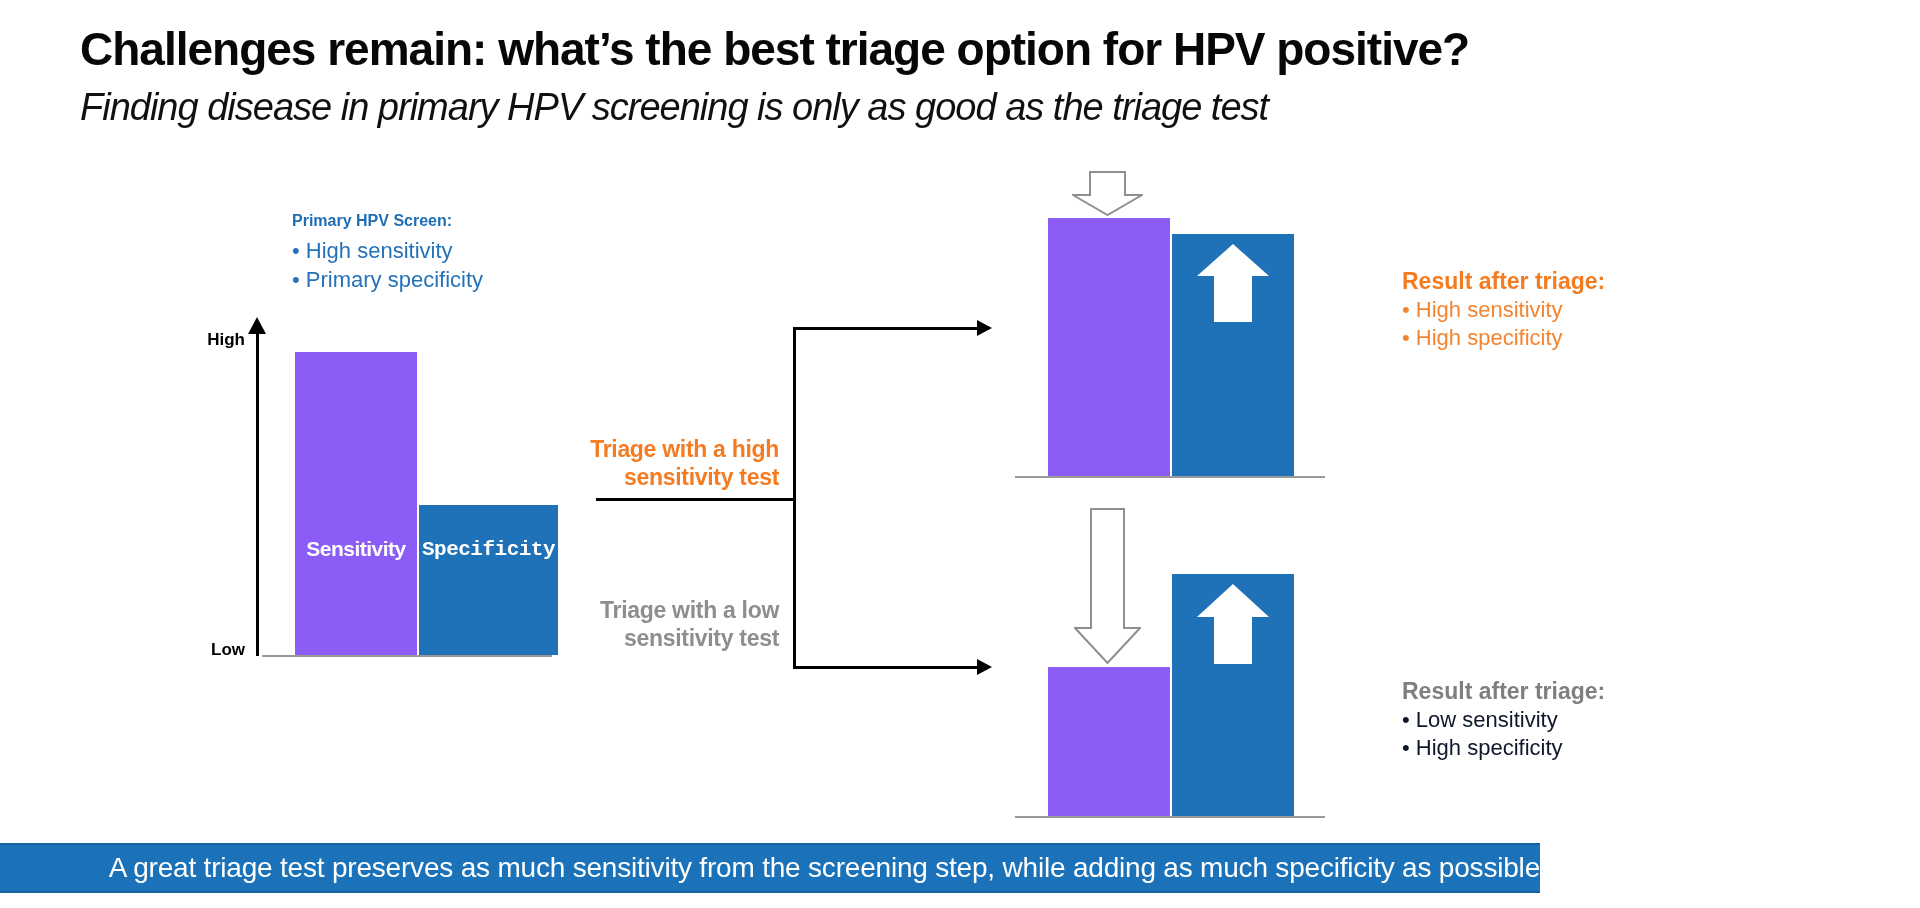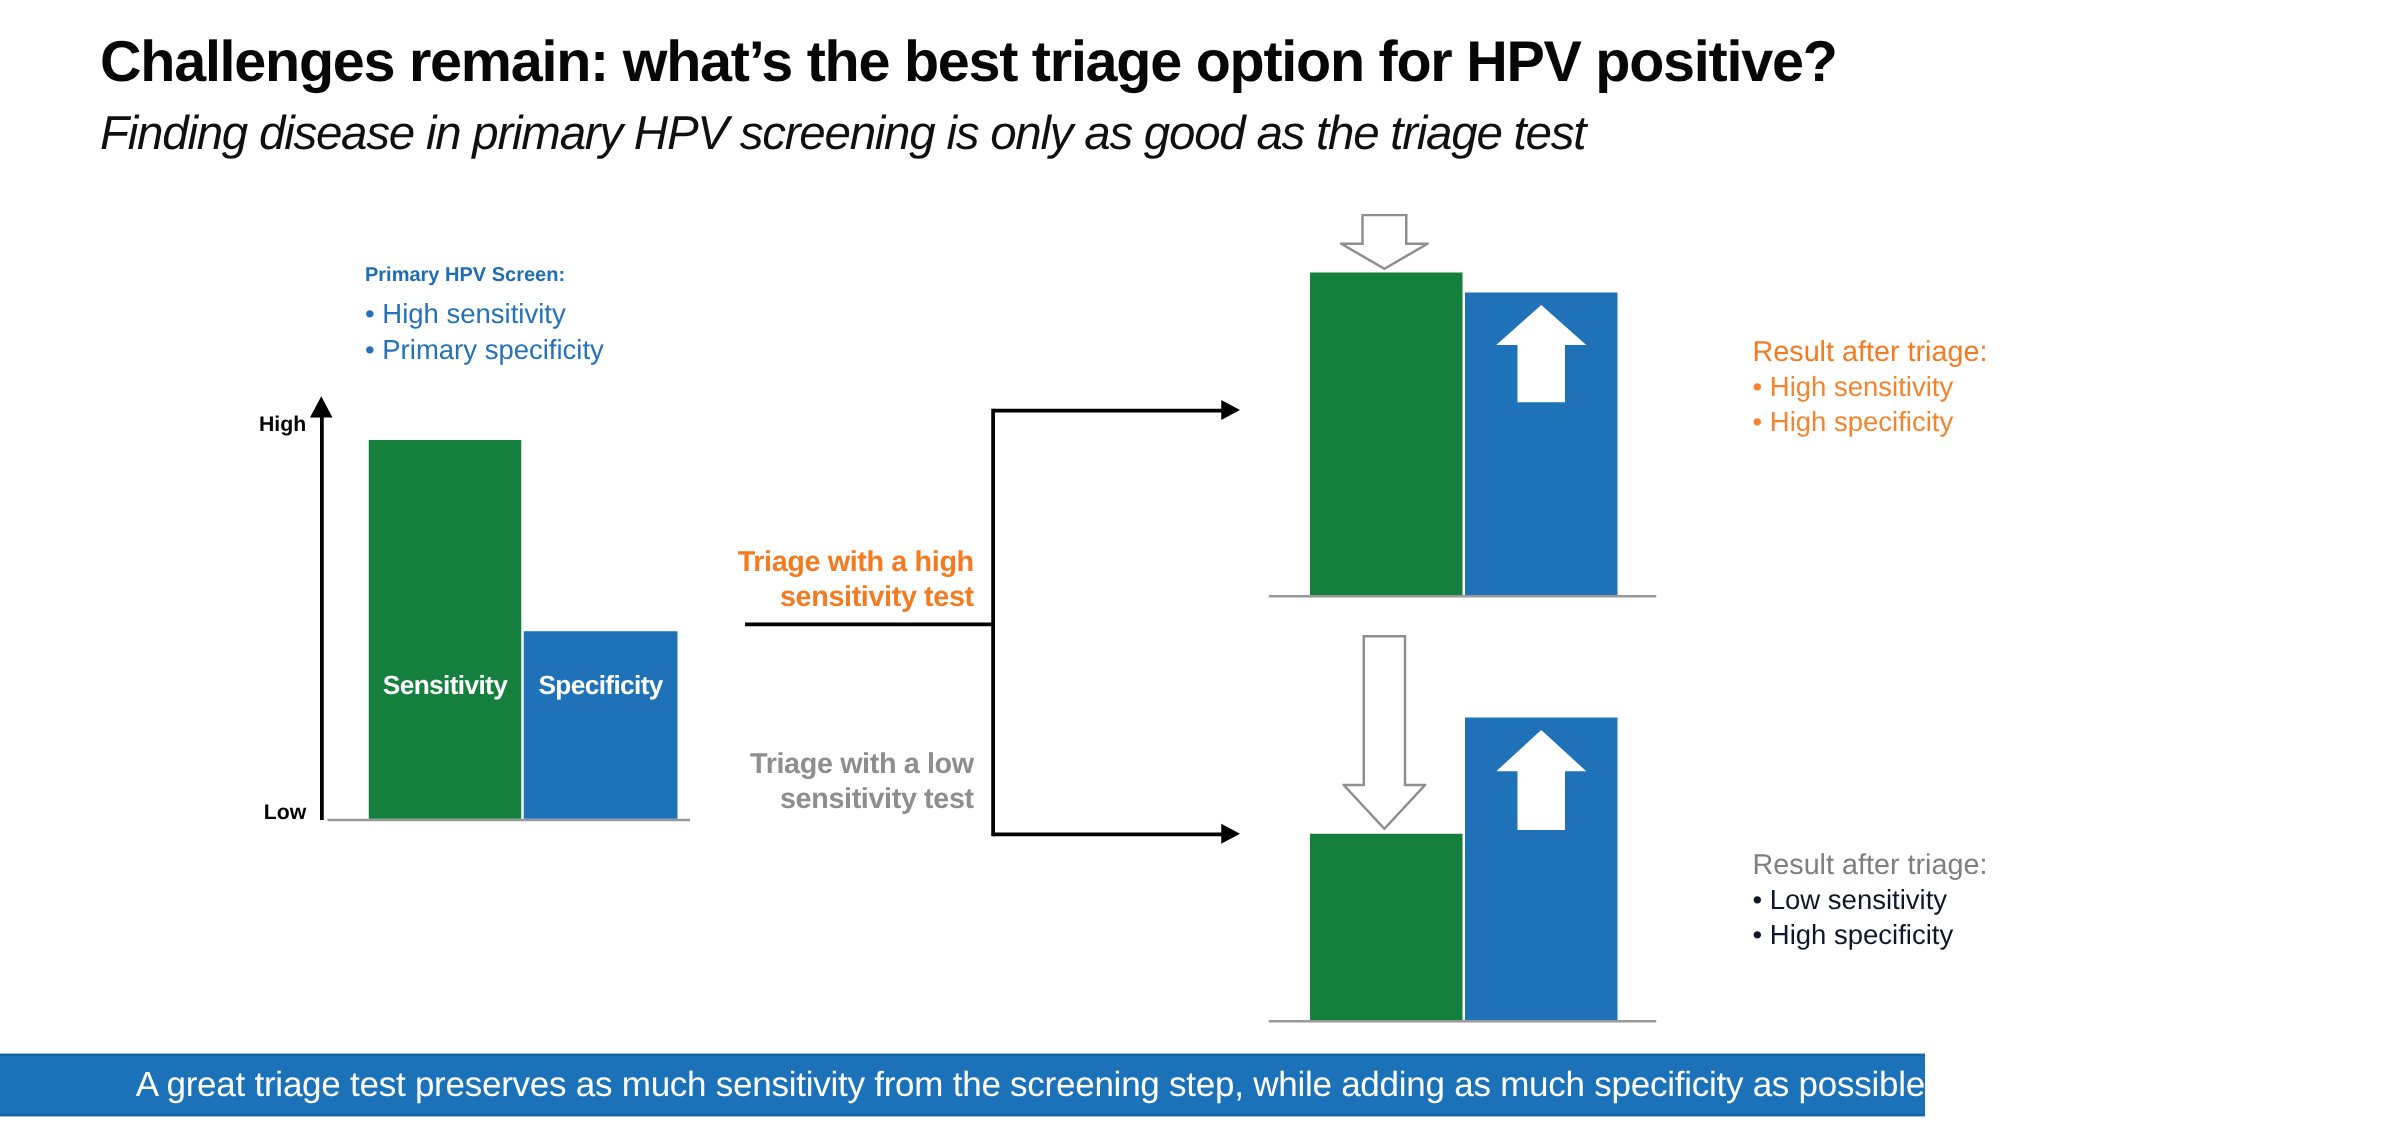--- a/index.html
+++ b/index.html
@@ -12,34 +12,34 @@
   #title{left:80px;top:22px;font-size:46px;font-weight:bold;letter-spacing:-1px;color:#070707;white-space:nowrap;}
   #subtitle{left:80px;top:86px;font-size:38px;font-style:italic;letter-spacing:-1px;color:#101010;white-space:nowrap;}
   
   #primary-block{left:292px;top:206px;}
   #primary-block .hd{font-size:16px;font-weight:bold;color:#1E6DB5;line-height:30px;}
   #primary-block .bl{font-size:22px;color:#2472B9;line-height:29px;}
   
   .vline{background:#000;}
   .hline{background:#000;}
   .baseline{background:#999;}
-  .bar-gray{background:#15803d;}
+  .bar-gray{background:#8b5cf6;}
   .bar-blue{background:#1F72B8;}
   .bar-label{position:absolute;left:0;bottom:94px;width:100%;text-align:center;
     color:#fff;font-size:21px;font-weight:bold;letter-spacing:-0.5px;}
   .axis-cap{font-size:17px;font-weight:bold;color:#000000;text-align:right;width:85px;}
   
   .branch-label{width:219px;text-align:right;font-size:23px;font-weight:bold;line-height:28px;letter-spacing:-0.3px;margin-top:45px;}
   #branch-high{left:560px;top:390px;color:#F47B20;}
   #branch-low{left:560px;top:551px;color:#8E8E8E;}
   
   .arrhead{width:0;height:0;border-top:8px solid transparent;border-bottom:8px solid transparent;border-left:15px solid #000;}
   .axis-arrhead{width:0;height:0;border-left:9px solid transparent;border-right:9px solid transparent;border-bottom:17px solid #000;}
   
-  .result .hd{font-size:23px;font-weight:normal;line-height:30px;}
+  .result .hd{font-size:23px;font-weight:bold;line-height:30px;}
   .result .bl{font-size:22px;line-height:28px;}
   #result-high{left:1402px;top:266px;}
   #result-high .hd{color:#F47B20;}
   #result-high .bl{color:#F5842E;}
   #result-low{left:1402px;top:676px;}
   #result-low .hd{color:#7F7F7F;}
   #result-low .bl{color:#0f172a;}
   
   #banner{left:0;top:843px;width:1540px;height:46px;background:#1B72B8;
     border-top:2px solid #16619F;border-bottom:2px solid #16619F;
@@ -62,21 +62,21 @@
 
   <div class="abs axis-arrhead" style="left:248px;top:317px;"></div>
   <div class="abs vline" style="left:256px;top:331px;width:3px;height:325px;"></div>
   <div class="abs axis-cap" style="left:160px;top:330px;">High</div>
   <div class="abs axis-cap" style="left:160px;top:640px;">Low</div>
   <div class="abs baseline" style="left:262px;top:655px;width:290px;height:2px;"></div>
 
   <div class="abs bar-gray" style="left:295px;top:352px;width:122px;height:303px;">
     <div class="bar-label">Sensitivity</div>
   </div>
-  <div class="abs bar-blue" style="left:419px;top:505px;width:123px;height:150px;">
+  <div class="abs bar-blue" style="left:419px;top:505px;width:139px;height:150px;font-family:Liberation Mono, monospace;">
     <div class="bar-label">Specificity</div>
   </div>
 
   <div class="abs hline" style="left:596px;top:498px;width:199px;height:3px;"></div>
   <div class="abs vline" style="left:793px;top:327px;width:3px;height:342px;"></div>
   <div class="abs hline" style="left:795px;top:327px;width:183px;height:3px;"></div>
   <div class="abs arrhead" style="left:977px;top:320px;"></div>
   <div class="abs hline" style="left:795px;top:666px;width:183px;height:3px;"></div>
   <div class="abs arrhead" style="left:977px;top:659px;"></div>
 

